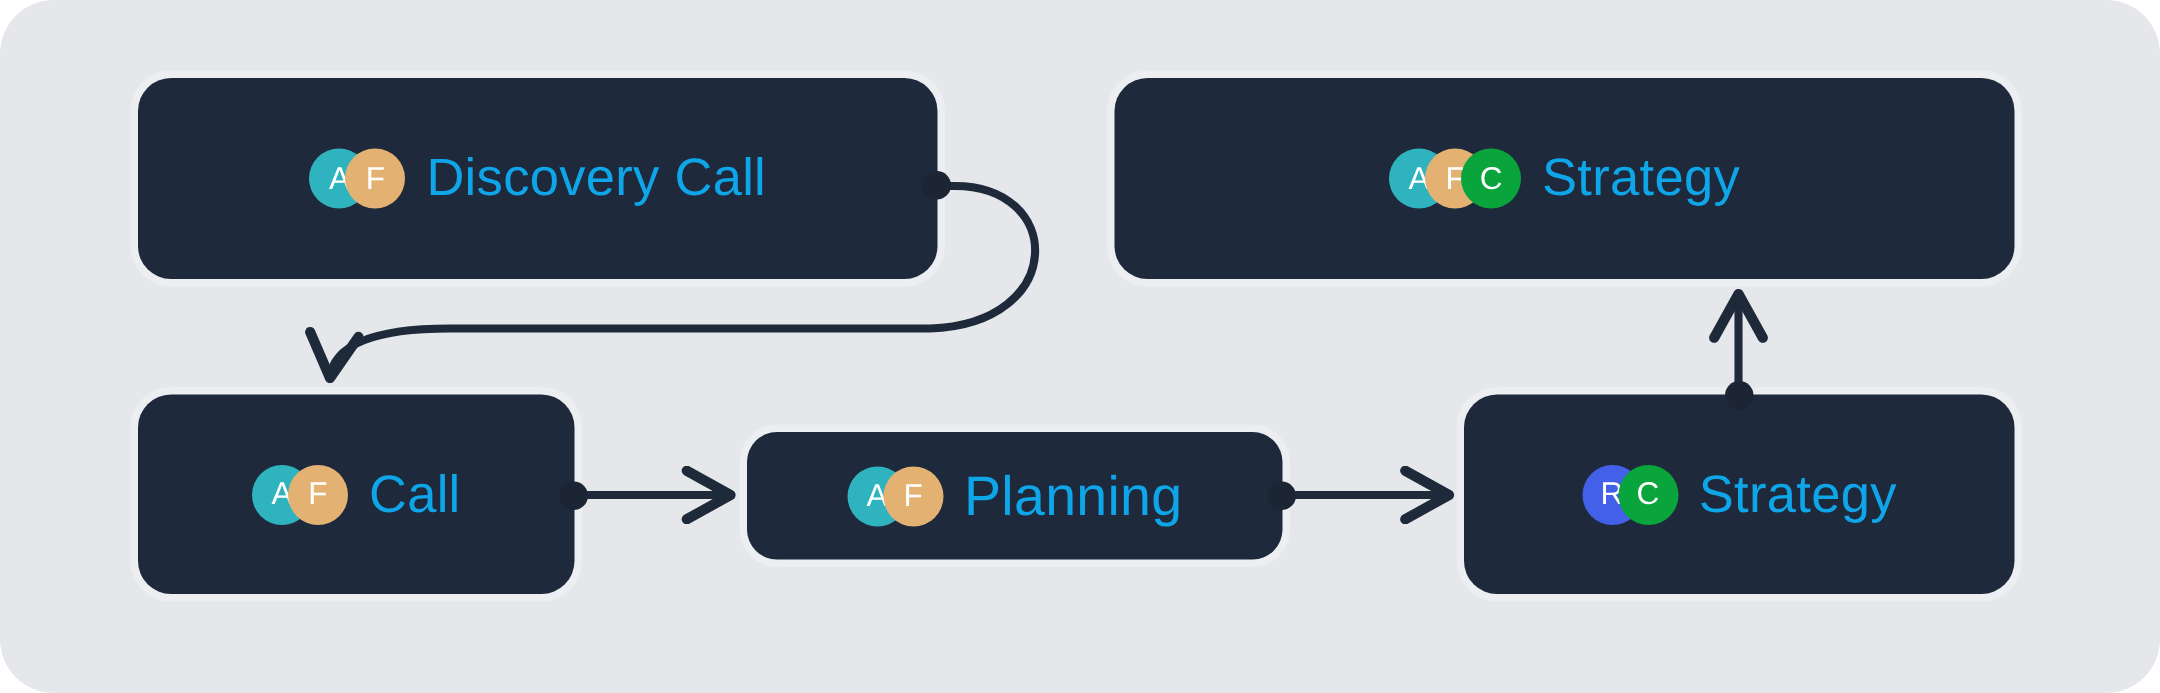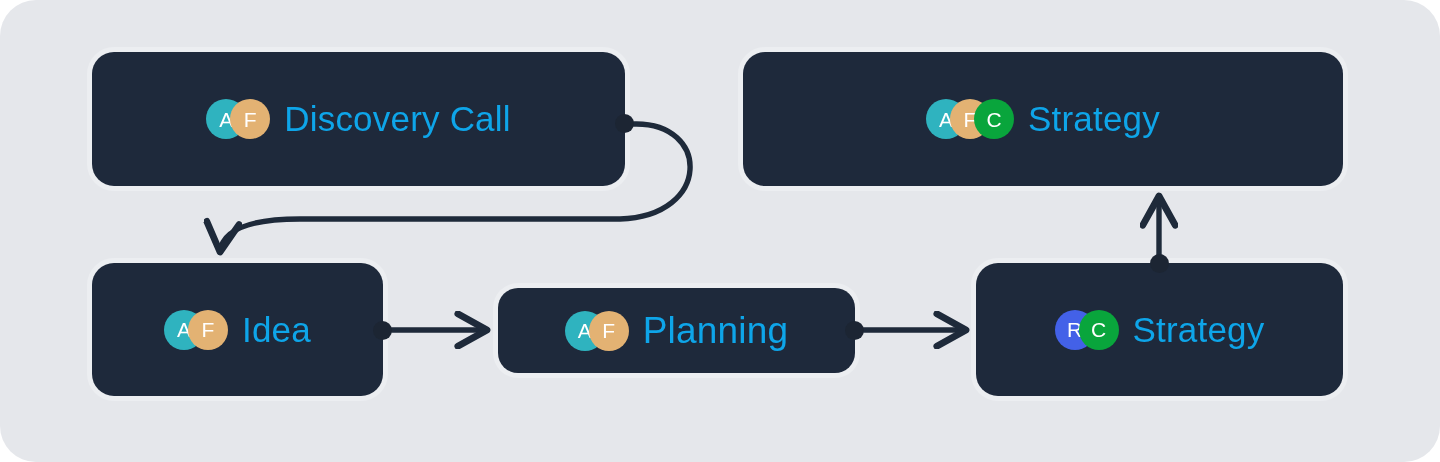--- a/index.html
+++ b/index.html
@@ -145,21 +145,21 @@
       <div class="node-label">Strategy</div>
     </div>
   </div>
 
   <div class="node" id="node-idea">
     <div class="node-inner">
       <div class="avatars">
         <div class="avatar" style="background:#2fb3bf">A</div>
         <div class="avatar" style="background:#e3b273">F</div>
       </div>
-      <div class="node-label">Idea</div>
+      <div class="node-label">Call</div>
     </div>
     <div class="port" style="right:-9px; top:58px;"></div>
   </div>
 
   <div class="node node-sm" id="node-planning">
     <div class="node-inner">
       <div class="avatars">
         <div class="avatar" style="background:#2fb3bf">A</div>
         <div class="avatar" style="background:#e3b273">F</div>
       </div>

